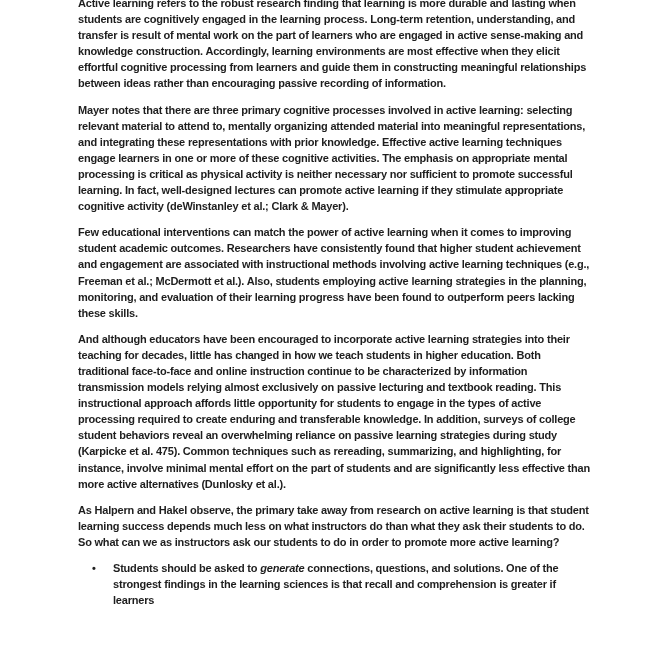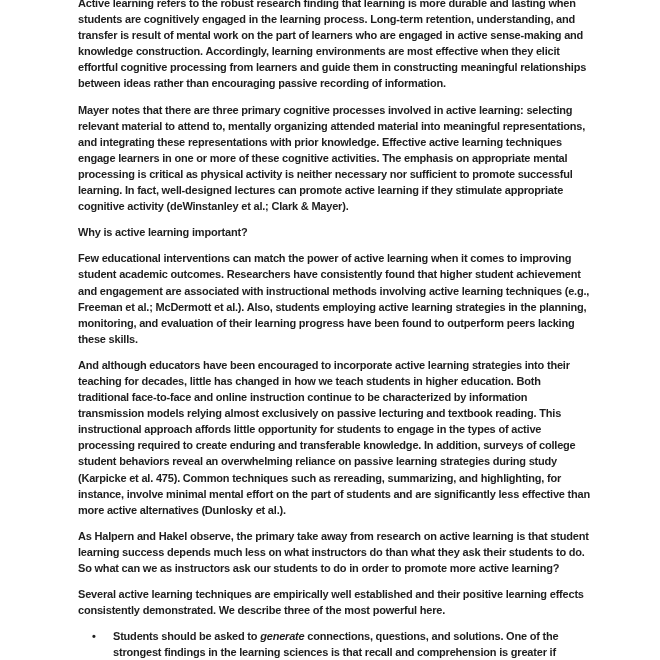--- a/index.html
+++ b/index.html
@@ -51,29 +51,27 @@
 </style>
 </head>
 <body>
 
 <div class="doc">
 
   <p>Active learning refers to the robust research finding that learning is more durable and lasting when students are cognitively engaged in the learning process. Long-term retention, understanding, and transfer is result of mental work on the part of learners who are engaged in active sense-making and knowledge construction. Accordingly, learning environments are most effective when they elicit effortful cognitive processing from learners and guide them in constructing meaningful relationships between ideas rather than encouraging passive recording of information.</p>
 
   <p>Mayer notes that there are three primary cognitive processes involved in active learning: selecting relevant material to attend to, mentally organizing attended material into meaningful representations, and integrating these representations with prior knowledge. Effective active learning techniques engage learners in one or more of these cognitive activities. The emphasis on appropriate mental processing is critical as physical activity is neither necessary nor sufficient to promote successful learning. In fact, well-designed lectures can promote active learning if they stimulate appropriate cognitive activity (deWinstanley et al.; Clark &amp; Mayer).</p>
 
-  <p class="heading">Why is active learning important?</p>
 
   <p>Few educational interventions can match the power of active learning when it comes to improving student academic outcomes. Researchers have consistently found that higher student achievement and engagement are associated with instructional methods involving active learning techniques (e.g., Freeman et al.; McDermott et al.). Also, students employing active learning strategies in the planning, monitoring, and evaluation of their learning progress have been found to outperform peers lacking these skills.</p>
 
   <p>And although educators have been encouraged to incorporate active learning strategies into their teaching for decades, little has changed in how we teach students in higher education. Both traditional face-to-face and online instruction continue to be characterized by information transmission models relying almost exclusively on passive lecturing and textbook reading. This instructional approach affords little opportunity for students to engage in the types of active processing required to create enduring and transferable knowledge. In addition, surveys of college student behaviors reveal an overwhelming reliance on passive learning strategies during study (Karpicke et al. 475). Common techniques such as rereading, summarizing, and highlighting, for instance, involve minimal mental effort on the part of students and are significantly less effective than more active alternatives (Dunlosky et al.).</p>
 
 
   <p>As Halpern and Hakel observe, the primary take away from research on active learning is that student learning success depends much less on what instructors do than what they ask their students to do. So what can we as instructors ask our students to do in order to promote more active learning?</p>
 
-  <p>Several active learning techniques are empirically well established and their positive learning effects consistently demonstrated. We describe three of the most powerful here.</p>
 
   <div class="bullet-item">
     <span class="bullet-marker">•</span>
     <span class="bullet-text"><span>Students should be asked to </span><em>generate</em><span> connections, questions, and solutions. One of the strongest findings in the learning sciences is that recall and comprehension is greater if learners</span></span>
   </div>
 
 </div>
 
 </body></html>

